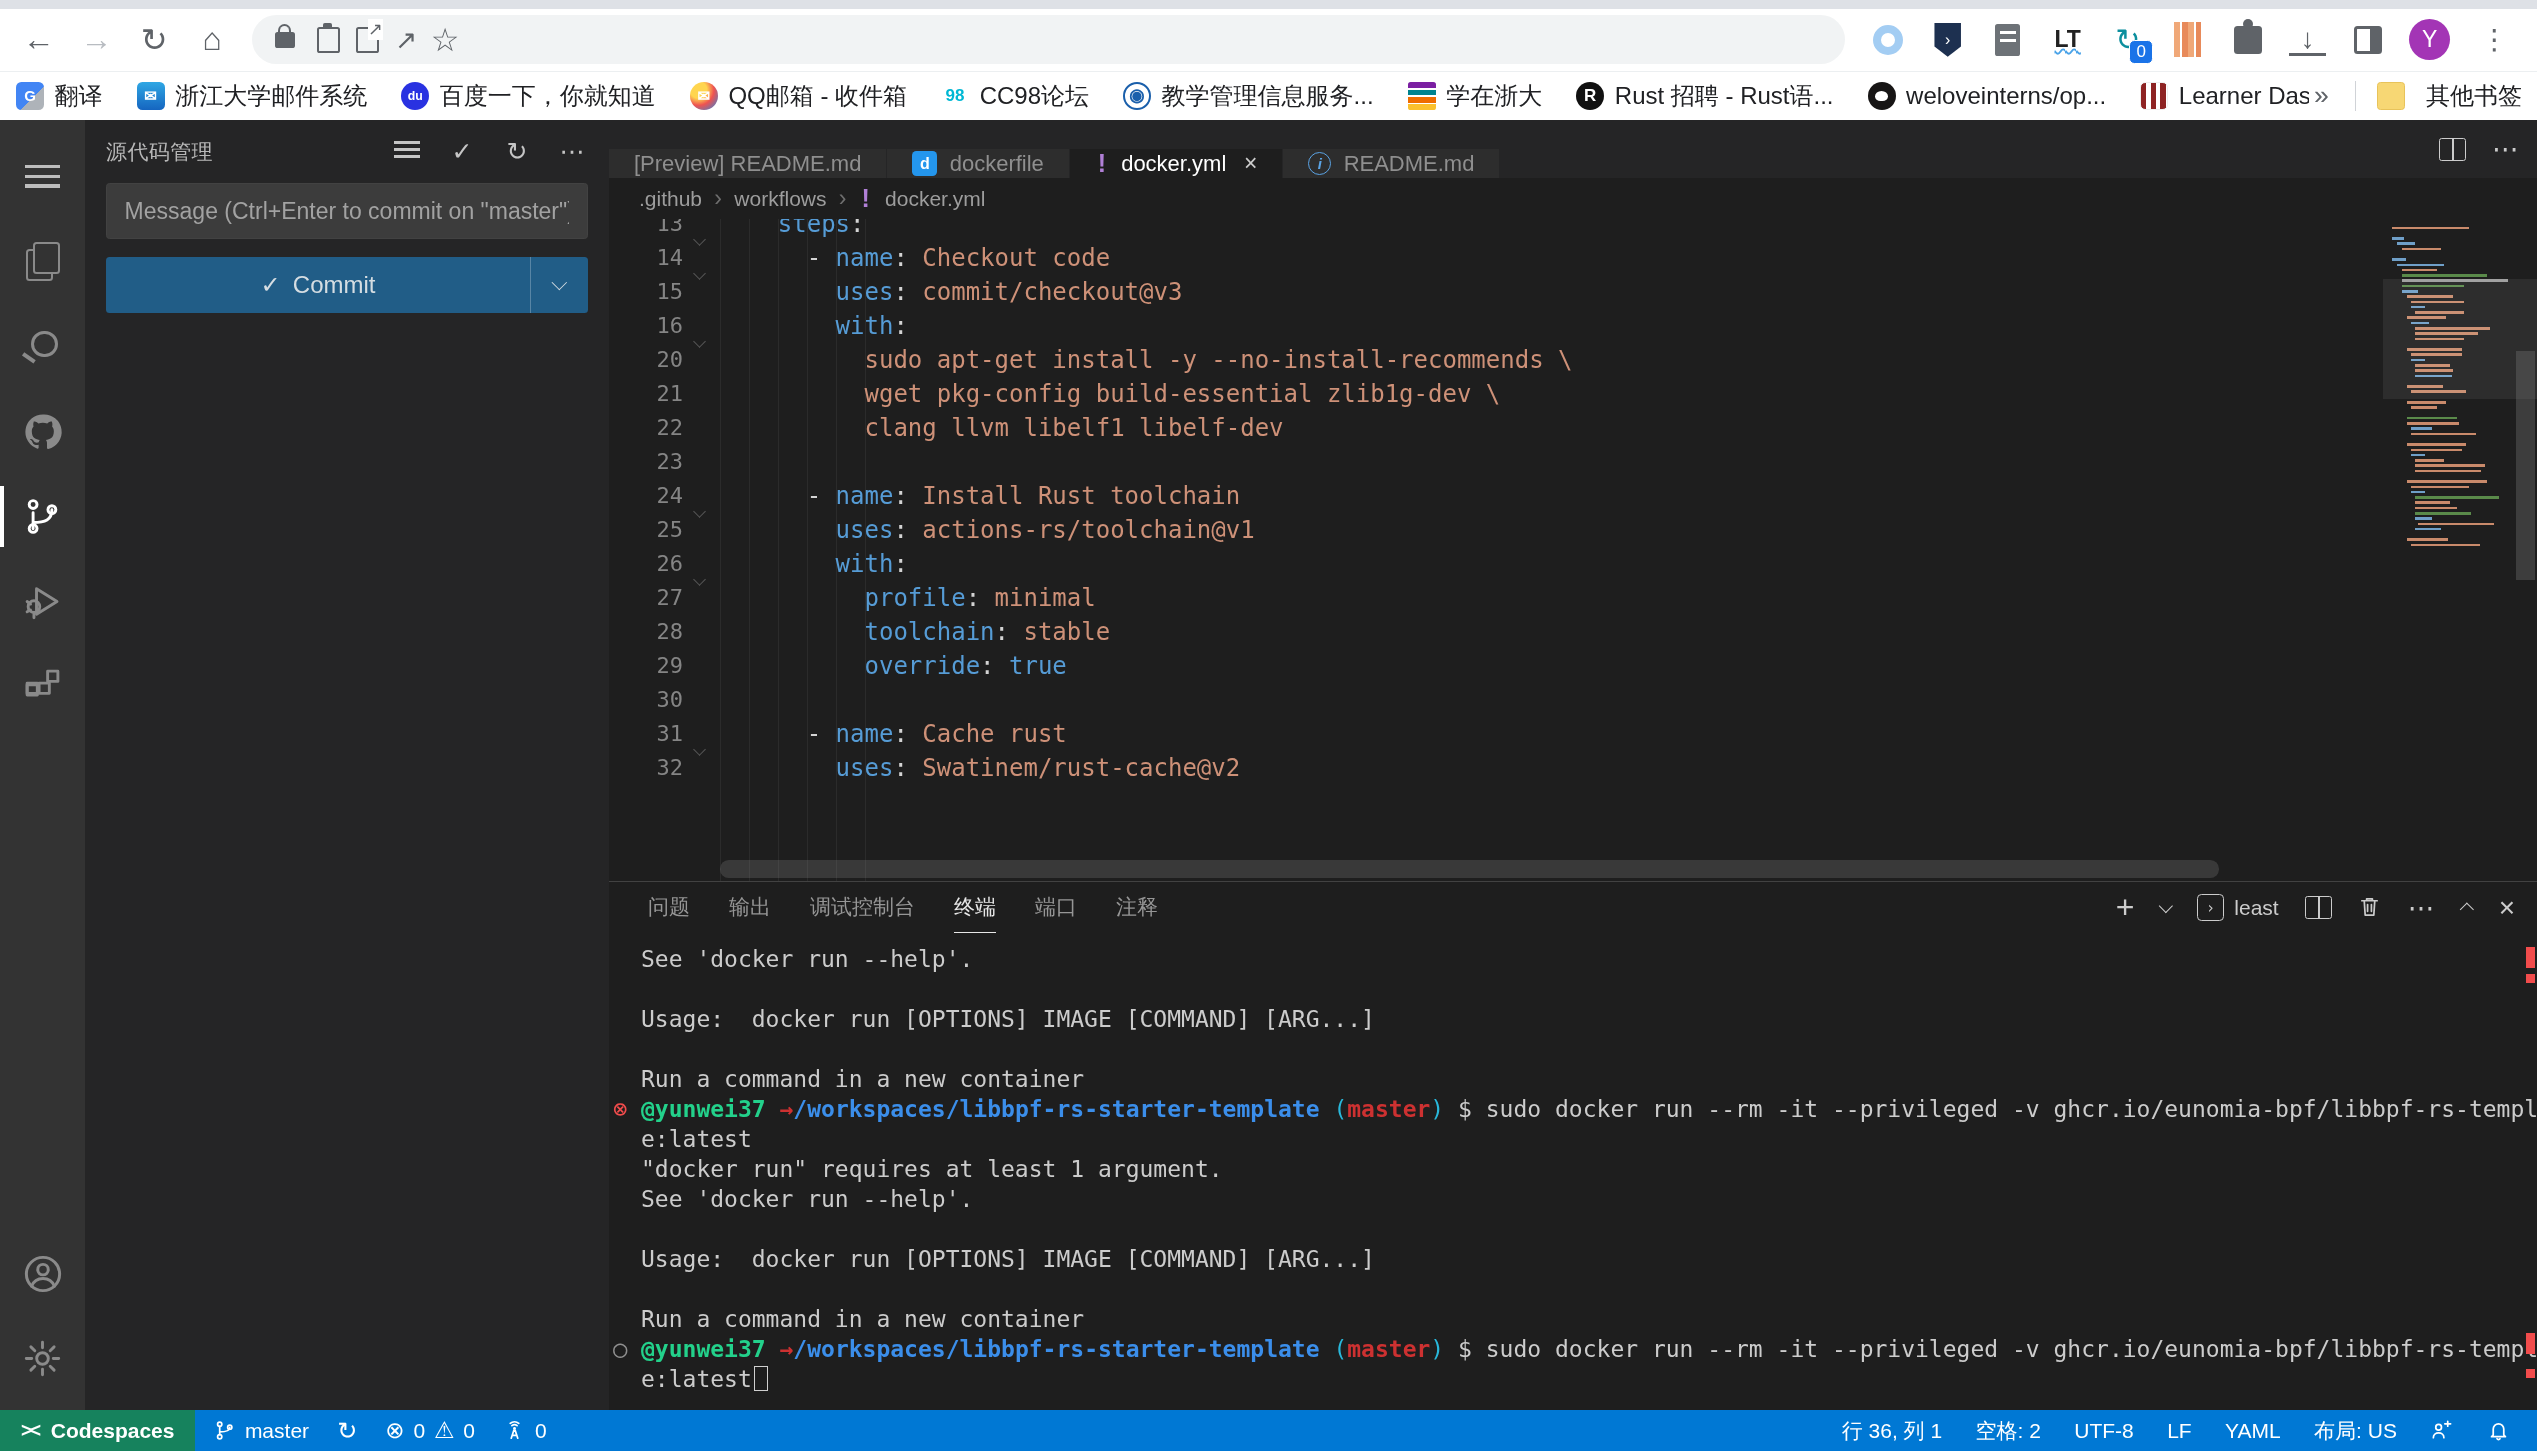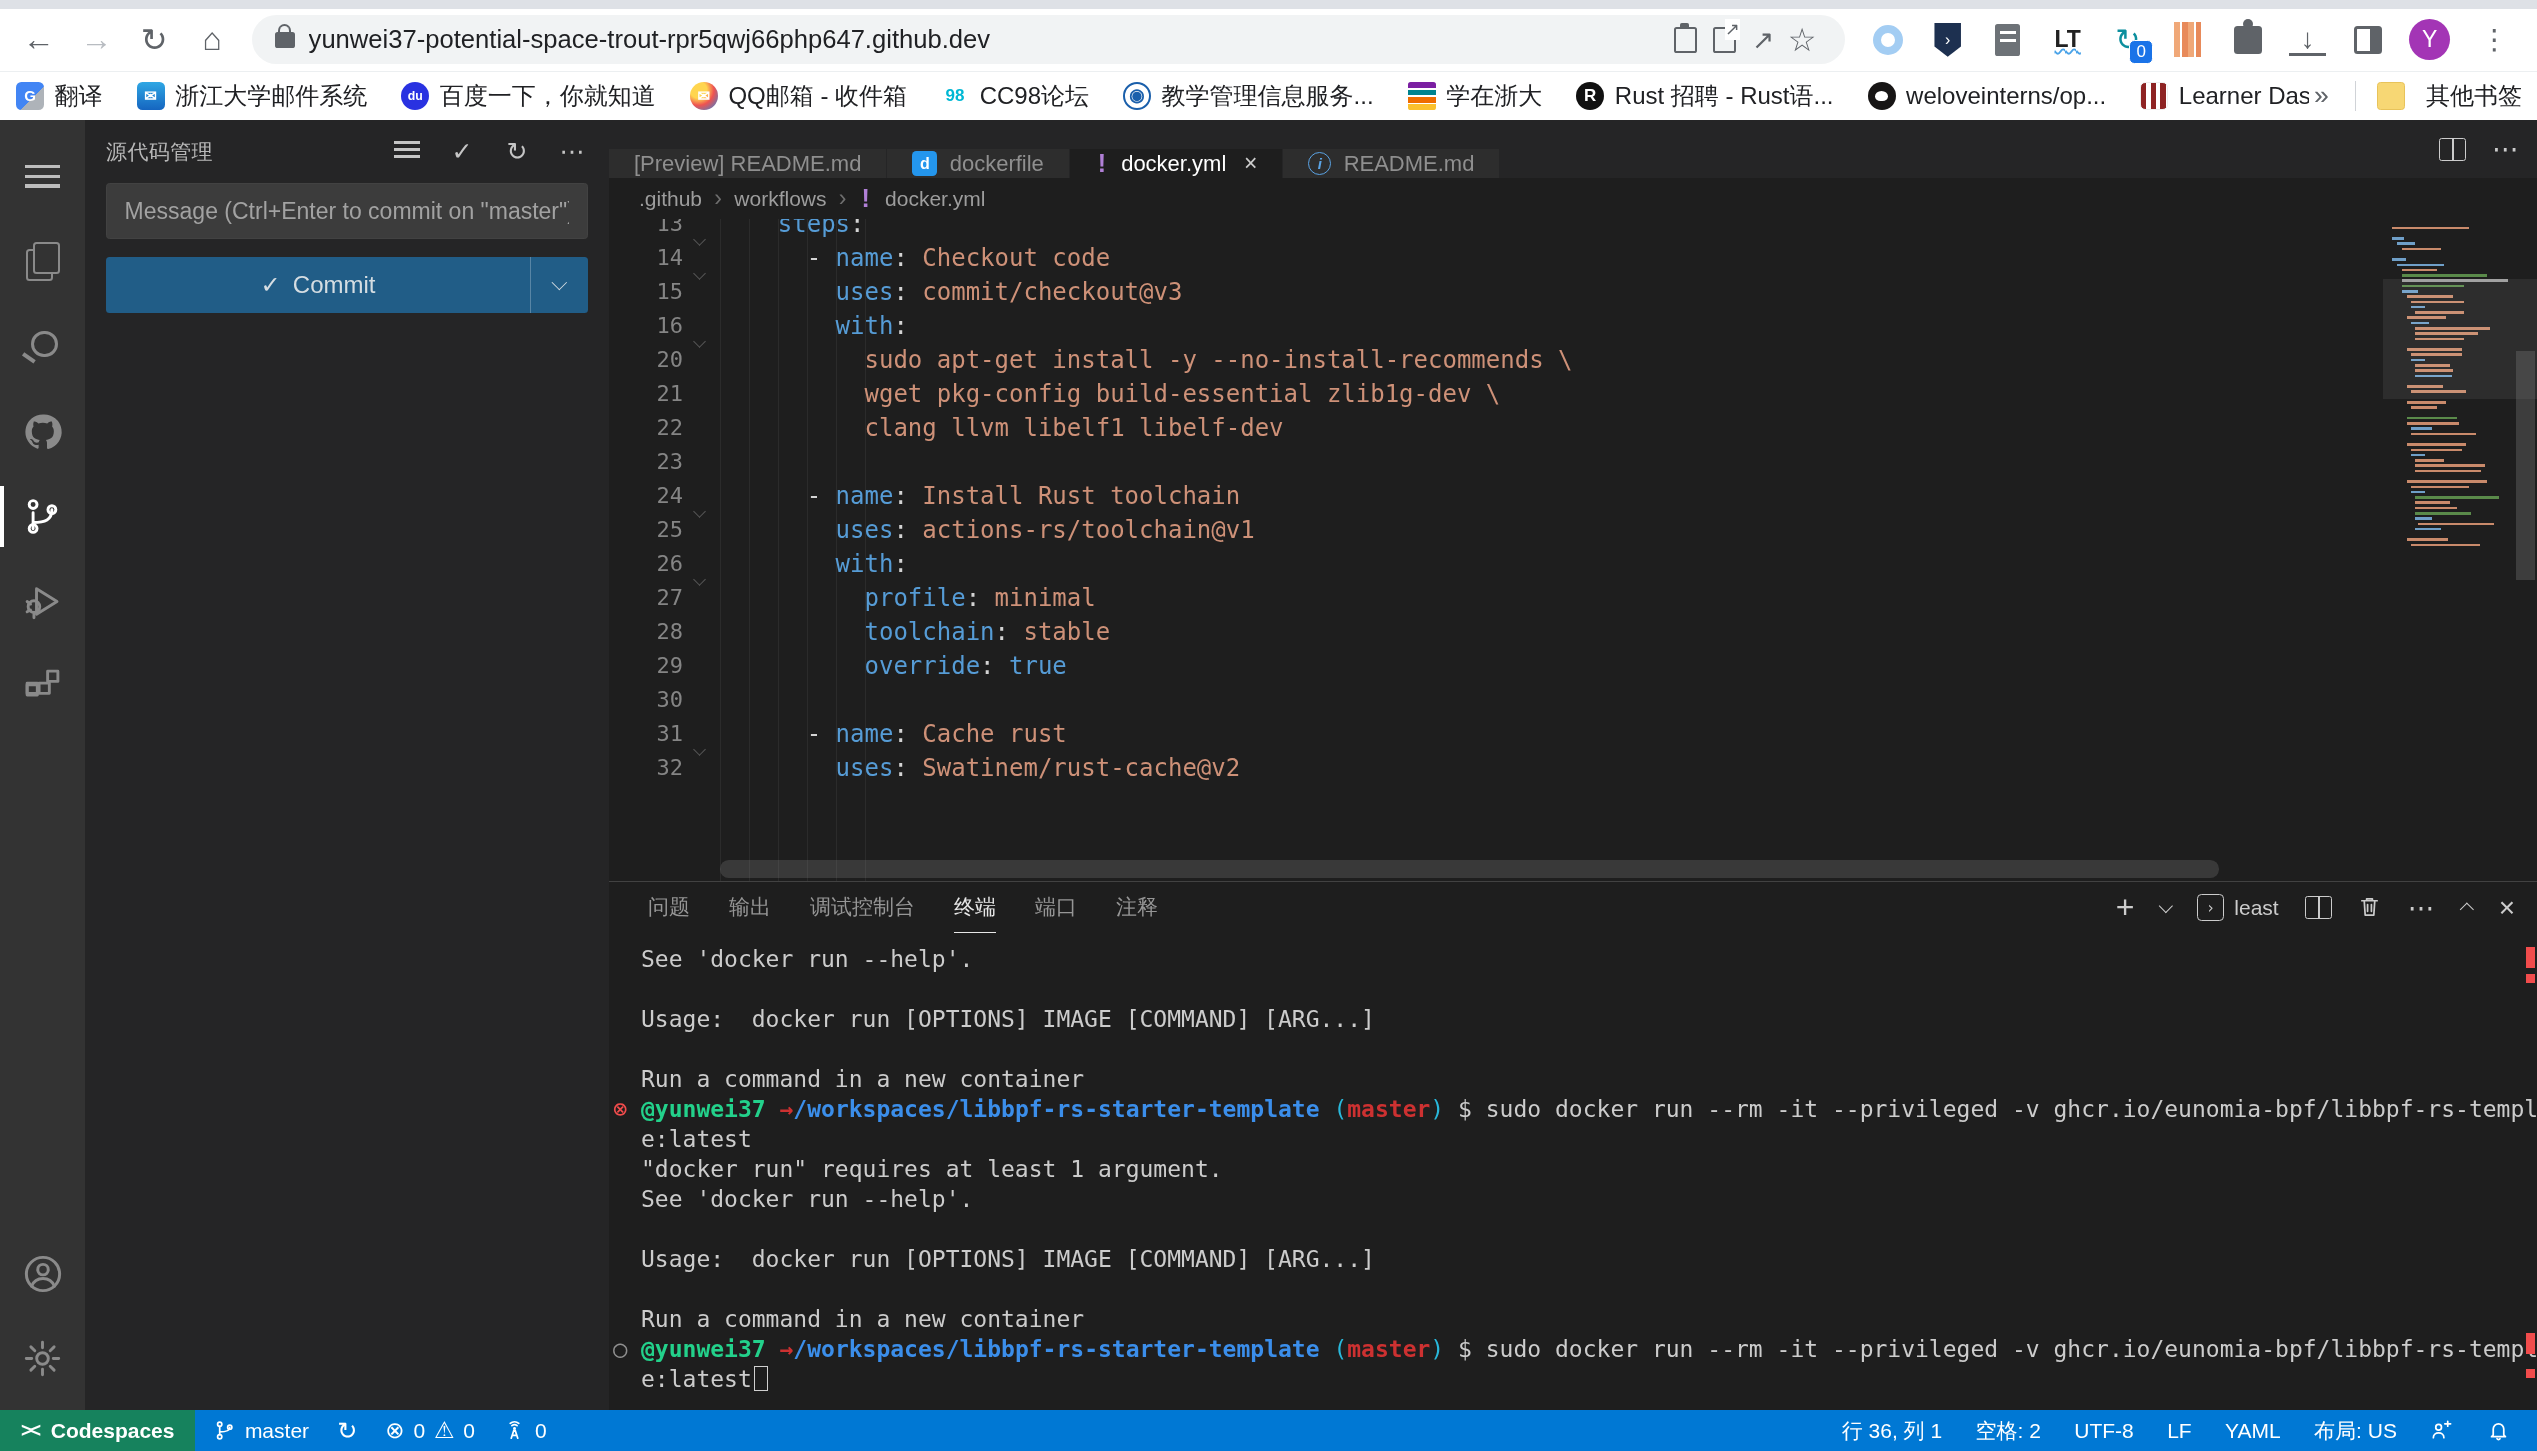--- a/index.html
+++ b/index.html
@@ -185,21 +185,20 @@
 <div class="screen">
 
   <div class="win-strip"></div>
   <div class="btoolbar">
     <span class="nav-ico">←</span>
     <span class="nav-ico dis">→</span>
     <span class="nav-ico">↻</span>
     <span class="nav-ico">⌂</span>
     <div class="addr">
       <span class="lock"></span>
-      <span class="addr-text">yunwei37-potential-space-trout-rpr5qwj66php647.github.dev</span>
       <span class="pill-ico">
           <span class="sq clip"></span>
         </span>
       <span class="pill-ico">
           <span class="sq out"></span>
         </span>
       <span class="pill-ico share-g">↗</span>
       <span class="pill-ico star-g">☆</span>
     </div>
     <div class="exts">

